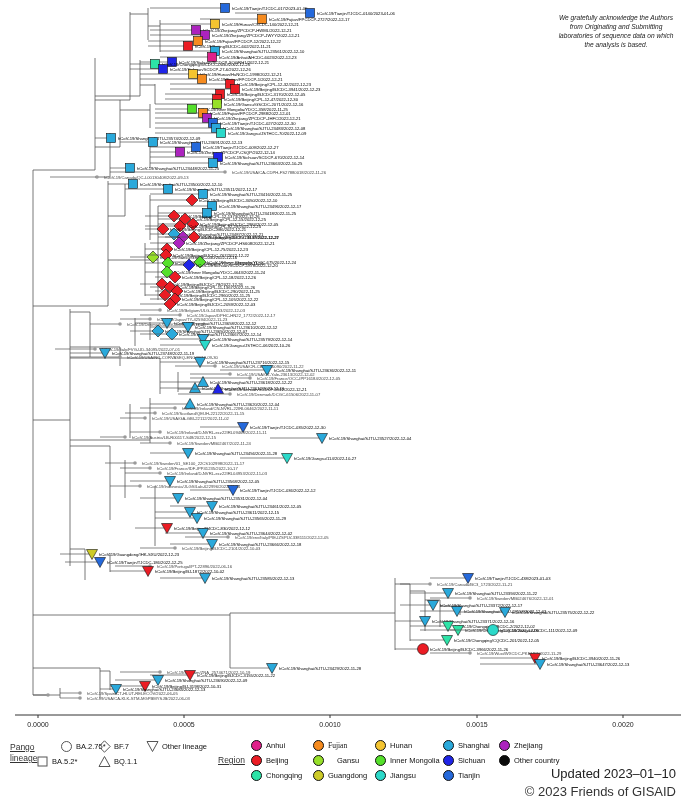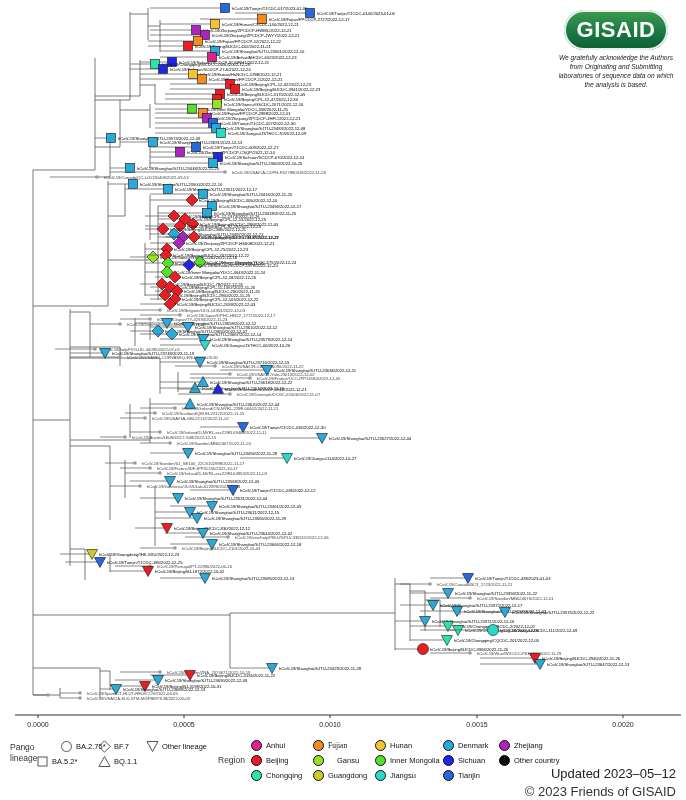--- a/index.html
+++ b/index.html
@@ -11,21 +11,21 @@
   #logo .pill{width:104px;height:40px;margin:0 auto;border-radius:20px;
     background:linear-gradient(180deg,#3f9b50 0%,#187a41 55%,#0e5e33 100%);
     display:flex;align-items:center;justify-content:center;
     box-shadow:inset 0 0 0 2px #e9f3ec;}
   #logo .pill span{color:#ffffff;font-weight:bold;font-size:22px;letter-spacing:.5px;
     font-family:"Liberation Sans",sans-serif;}
   #logo .ack{margin-top:4px;font-size:6.6px;line-height:1.35;font-style:italic;color:#222;}
   
   
   #legend{position:absolute;left:6px;top:736px;width:600px;height:52px;font-size:7.5px;}
-  .lg-title{position:absolute;color:#333;font-size:8.5px;}
+  .lg-title{position:absolute;color:#333;font-size:8.5px;text-decoration:underline;}
   .lg-item{position:absolute;display:flex;align-items:center;gap:3px;white-space:nowrap;}
   .lg-item svg{flex:0 0 auto;}
   
   #footer{position:absolute;right:10px;top:766px;text-align:right;}
   #footer .upd{font-size:13px;color:#222;}
   #footer .cop{font-size:13px;color:#333;margin-top:3px;}
 </style>
 </head>
 <body>
 
@@ -531,23 +531,20 @@
       <line x1="330" y1="715" x2="330" y2="718" stroke="#333" stroke-width="1"></line>
       <text x="330" y="727" font-size="7" text-anchor="middle" fill="#222" font-family="Liberation Sans, sans-serif">0.0010</text>
       <line x1="477" y1="715" x2="477" y2="718" stroke="#333" stroke-width="1"></line>
       <text x="477" y="727" font-size="7" text-anchor="middle" fill="#222" font-family="Liberation Sans, sans-serif">0.0015</text>
       <line x1="623" y1="715" x2="623" y2="718" stroke="#333" stroke-width="1"></line>
       <text x="623" y="727" font-size="7" text-anchor="middle" fill="#222" font-family="Liberation Sans, sans-serif">0.0020</text>
     </svg>
 </div>
 
 <div id="logo">
-  <div class="pill">
-    <span>GISAID</span>
-  </div>
   <div class="ack">We gratefully acknowledge the Authors from Originating and Submitting laboratories of sequence data on which the analysis is based.</div>
 </div>
 
 <div id="legend">
   <div class="lg-title" style="left:4px;top:6px;width:40px;line-height:1.3;">Pango lineage</div>
   <div class="lg-title" style="left:212px;top:19px;">Region</div>
   <div id="pango-items">
       <div class="lg-item" style="left: 54px; top: 4px;">
         <svg width="13" height="13" viewBox="0 0 13 13">
           <circle cx="6.5" cy="6.5" r="5" fill="none" stroke="#555" stroke-width="1"></circle>
@@ -631,21 +628,21 @@
       <div class="lg-item" style="left: 368px; top: 33px;">
         <svg width="13" height="13" viewBox="0 0 13 13">
           <circle cx="6.5" cy="6.5" r="5" fill="#2BD9C9" stroke="#111" stroke-width="1"></circle>
         </svg>
         <span>Jiangsu</span>
       </div>
       <div class="lg-item" style="left: 436px; top: 3px;">
         <svg width="13" height="13" viewBox="0 0 13 13">
           <circle cx="6.5" cy="6.5" r="5" fill="#2AA9DB" stroke="#111" stroke-width="1"></circle>
         </svg>
-        <span>Denmark</span>
+        <span>Shanghai</span>
       </div>
       <div class="lg-item" style="left: 436px; top: 18px;">
         <svg width="13" height="13" viewBox="0 0 13 13">
           <circle cx="6.5" cy="6.5" r="5" fill="#2025E8" stroke="#111" stroke-width="1"></circle>
         </svg>
         <span>Sichuan</span>
       </div>
       <div class="lg-item" style="left: 436px; top: 33px;">
         <svg width="13" height="13" viewBox="0 0 13 13">
           <circle cx="6.5" cy="6.5" r="5" fill="#2569DB" stroke="#111" stroke-width="1"></circle>
@@ -661,15 +658,15 @@
       <div class="lg-item" style="left: 492px; top: 18px; text-align: right;">
         <svg width="13" height="13" viewBox="0 0 13 13">
           <circle cx="6.5" cy="6.5" r="5" fill="#0A0A0A" stroke="#111" stroke-width="1"></circle>
         </svg>
         <span>Other country</span>
       </div>
     </div>
 </div>
 
 <div id="footer">
-  <div class="upd">Updated 2023–05–12</div>
+  <div class="upd">Updated 2023–01–10</div>
   <div class="cop">© 2023 Friends of GISAID</div>
 </div>
 
 </body></html>

